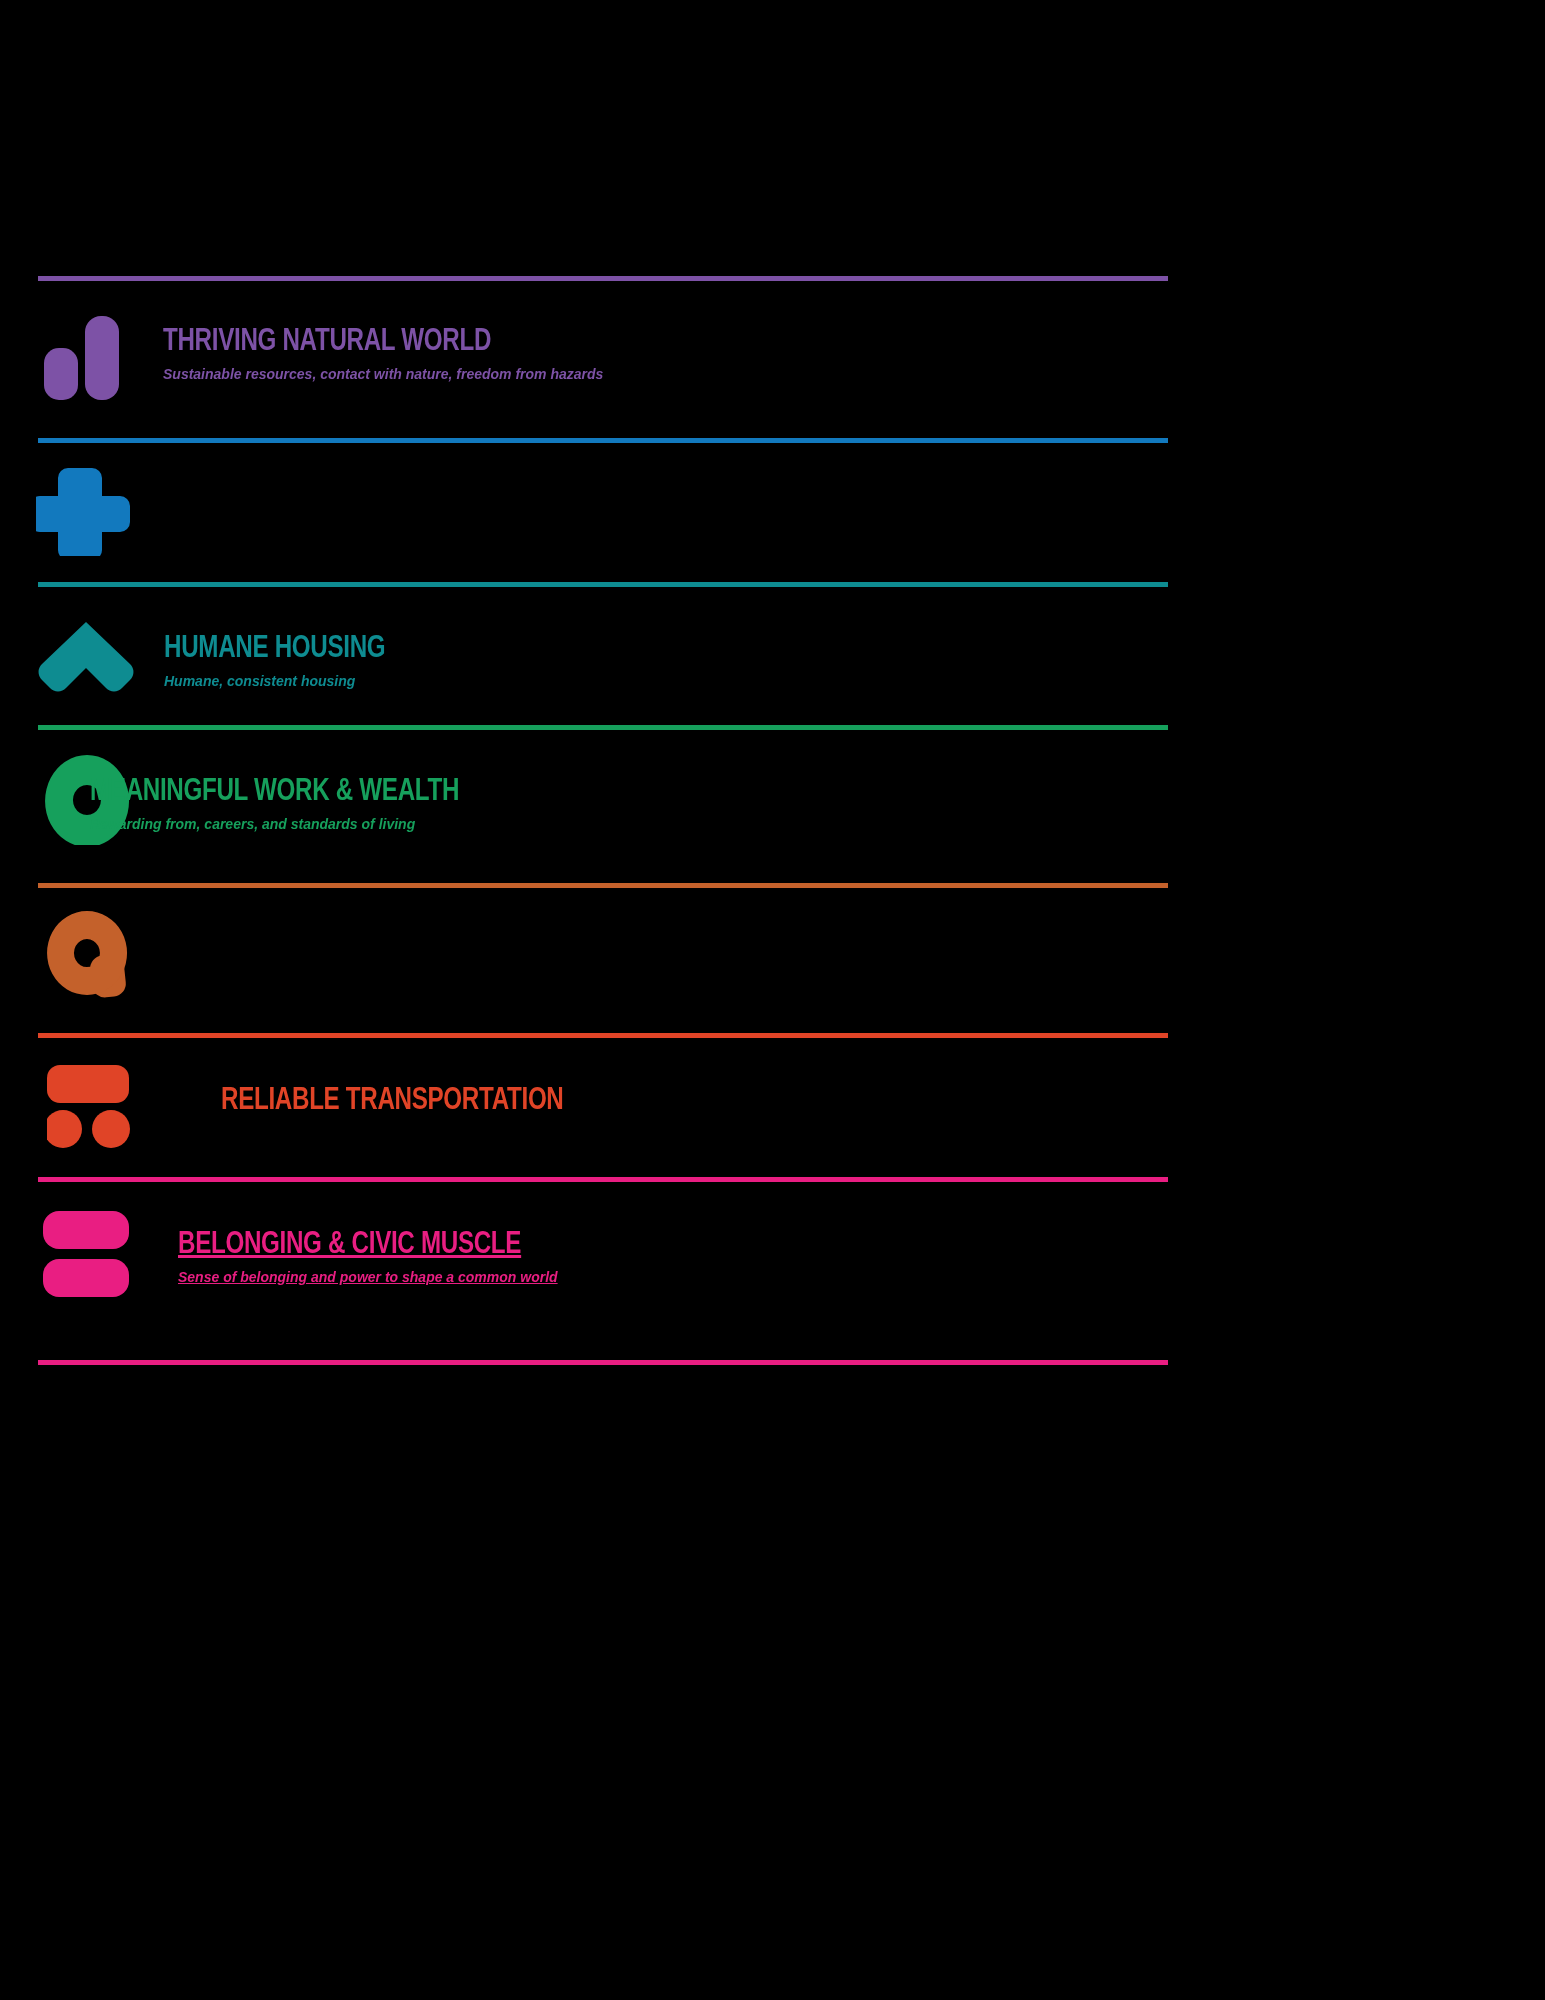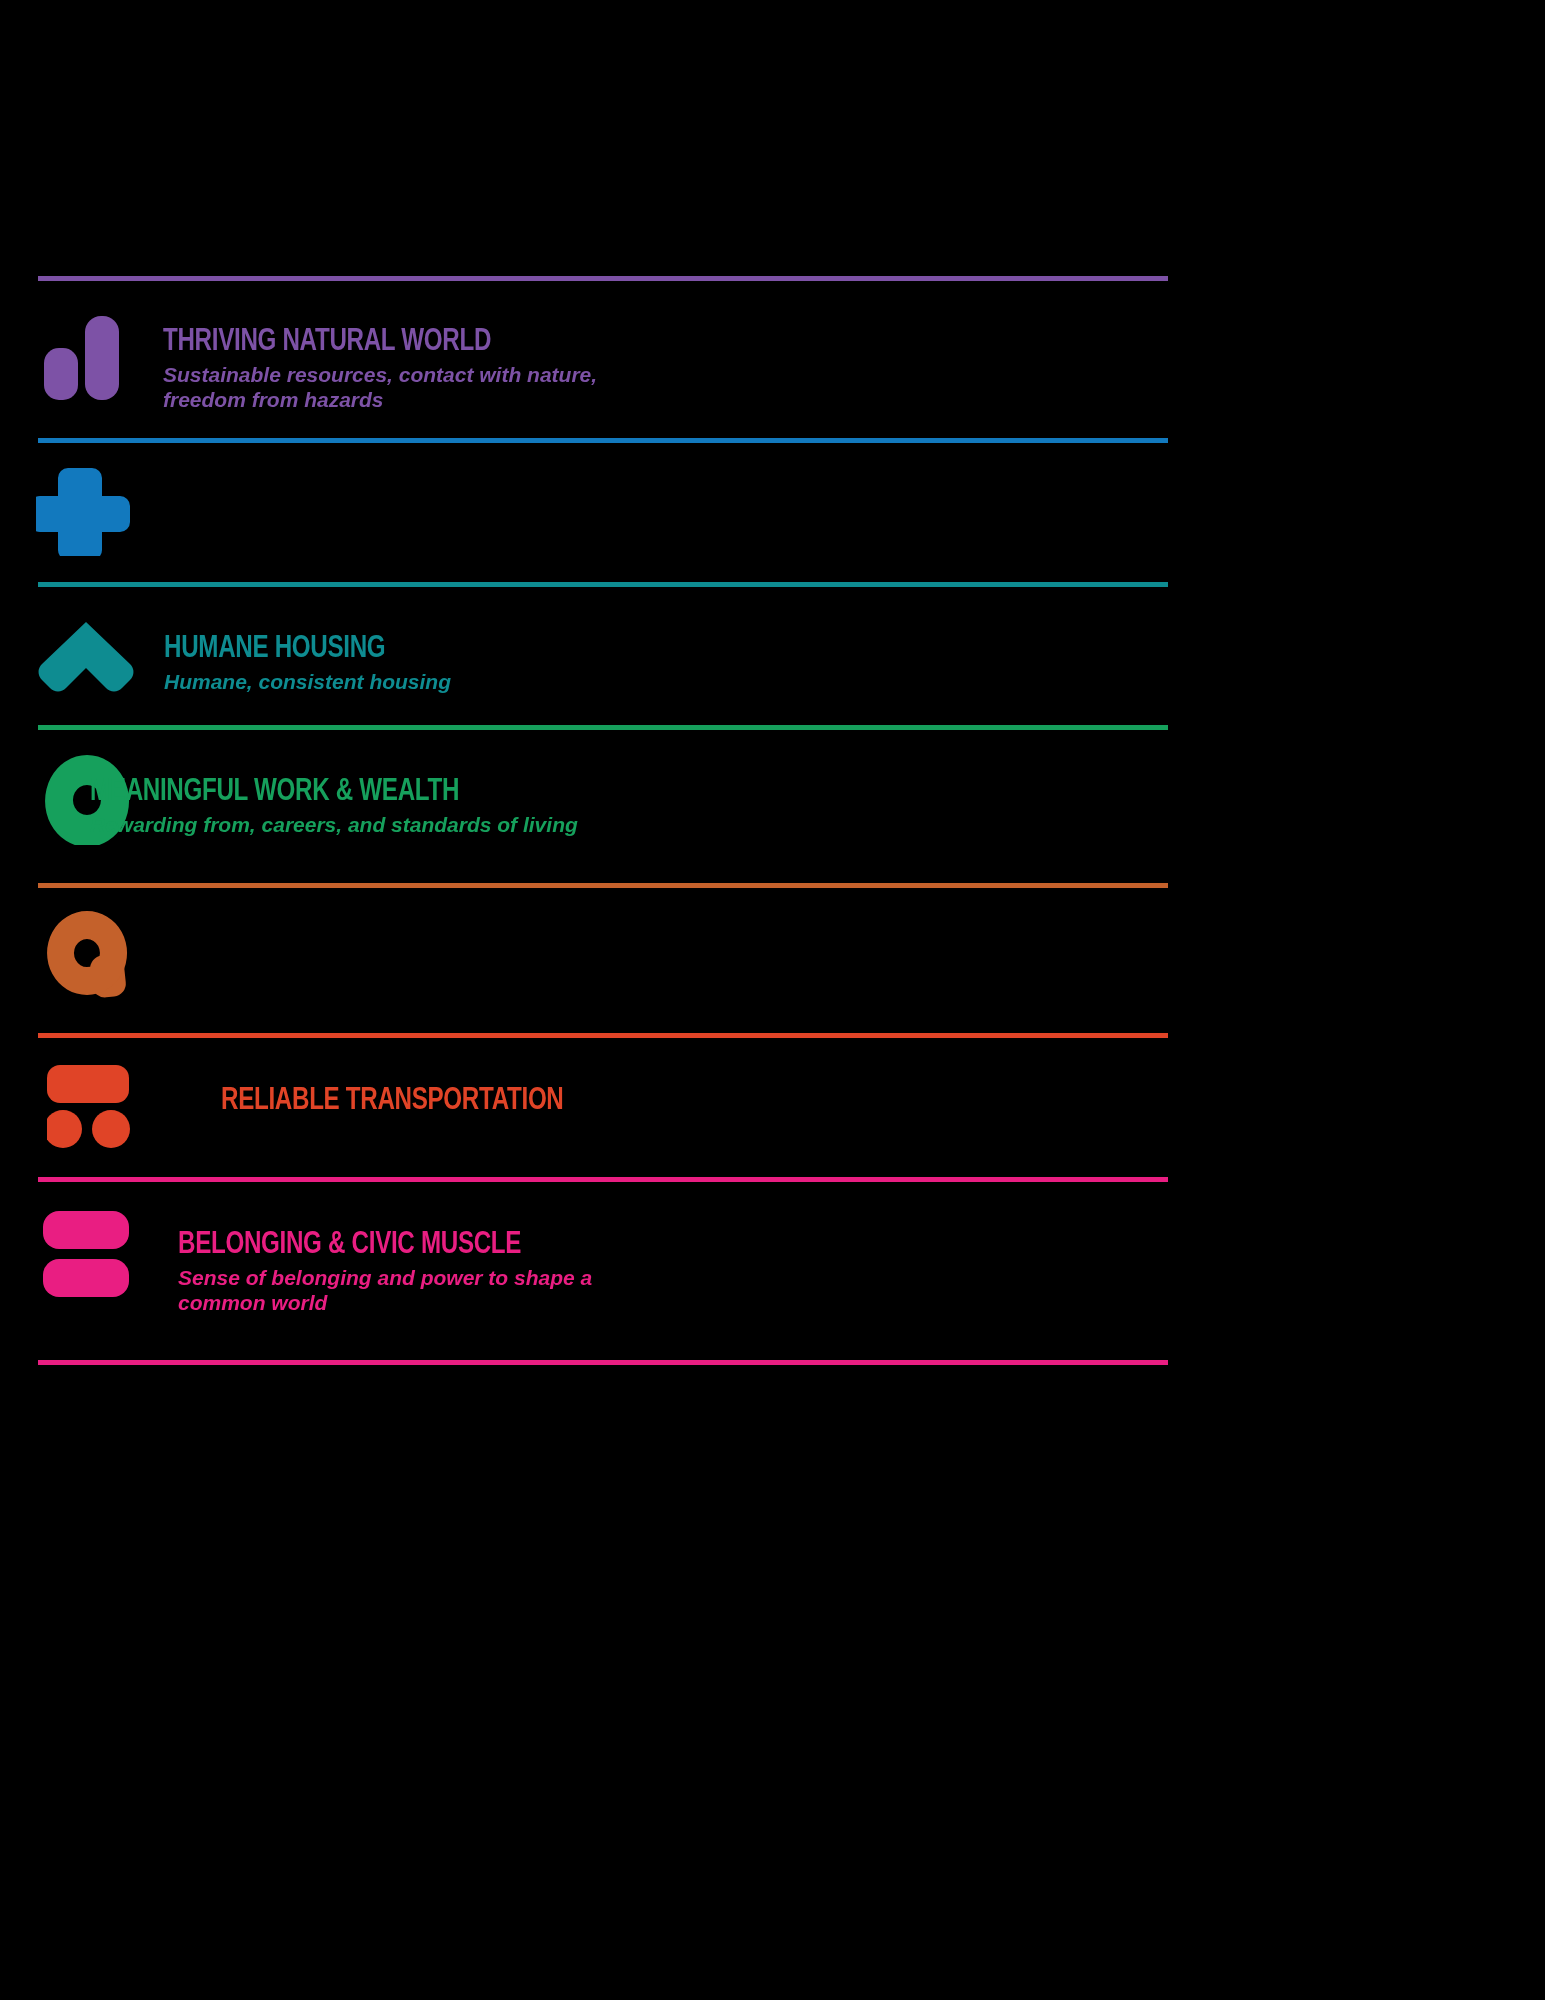--- a/index.html
+++ b/index.html
@@ -75,21 +75,21 @@
     white-space: nowrap;
     margin: 0 0 7px 0;
     color: currentColor;
     font-stretch: condensed;
   }
 
   .row-sub {
     font-family: "Liberation Sans", sans-serif;
     font-weight: 700;
     font-style: italic;
-    font-size: 21px;
+    font-size: 14px;
     line-height: 25px;
     margin: 0;
     color: currentColor;
     max-width: 500px;
   }
 
   
   .r0 { color: #7D52A6; }
   .r1 { color: #1279BE; }
   .r2 { color: #0E8C91; }
@@ -97,21 +97,21 @@
   .r4 { color: #C4612B; }
   .r5 { color: #E04427; }
   .r6 { color: #E91E82; }
 
   .r0 .row-body { height: 162px; }
   .r1 .row-body { height: 144px; }
   .r2 .row-body { height: 143px; }
   .r3 .row-body { height: 158px; }
   .r4 .row-body { height: 150px; }
   .r5 .row-body { height: 144px; }
-  .r6 .row-body { height: 183px; }
+  .r6 .row-body { height: 183px; text-decoration: underline; }
 
   .r0 .text-wrap { padding-left: 163px; padding-top: 26px; }
   .r1 .text-wrap { padding-left: 164px; padding-top: 28px; }
   .r2 .text-wrap { padding-left: 164px; padding-top: 27px; }
   .r3 .text-wrap { padding-left: 90px; padding-top: 27px; }
   .r4 .text-wrap { padding-left: 189px; padding-top: 28px; }
   .r5 .text-wrap { padding-left: 182px; padding-top: 28px; margin-left: 39px; }
   .r6 .text-wrap { padding-left: 178px; padding-top: 28px; }
 
   .r0 .icon-wrap { left: 42px; top: 32px; }

